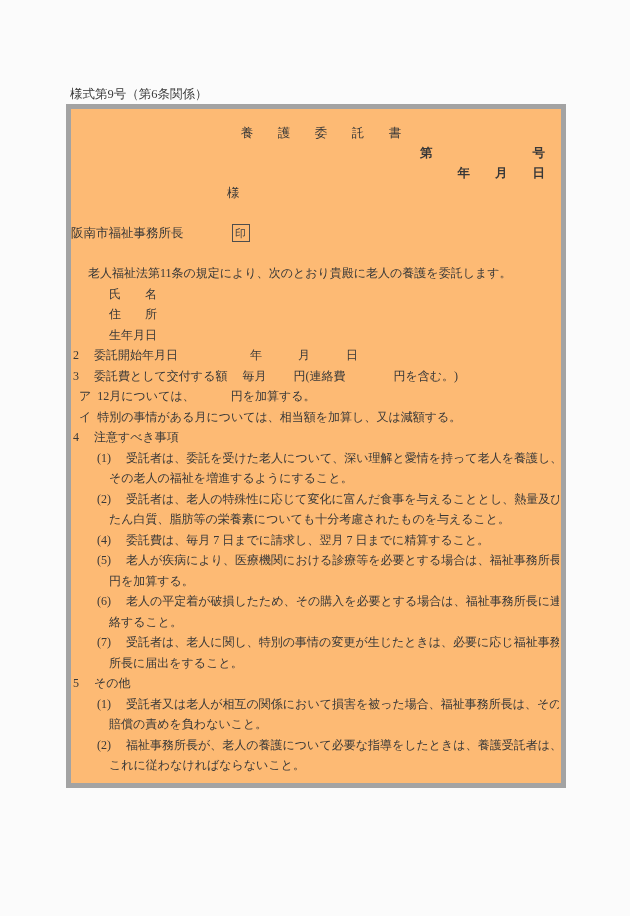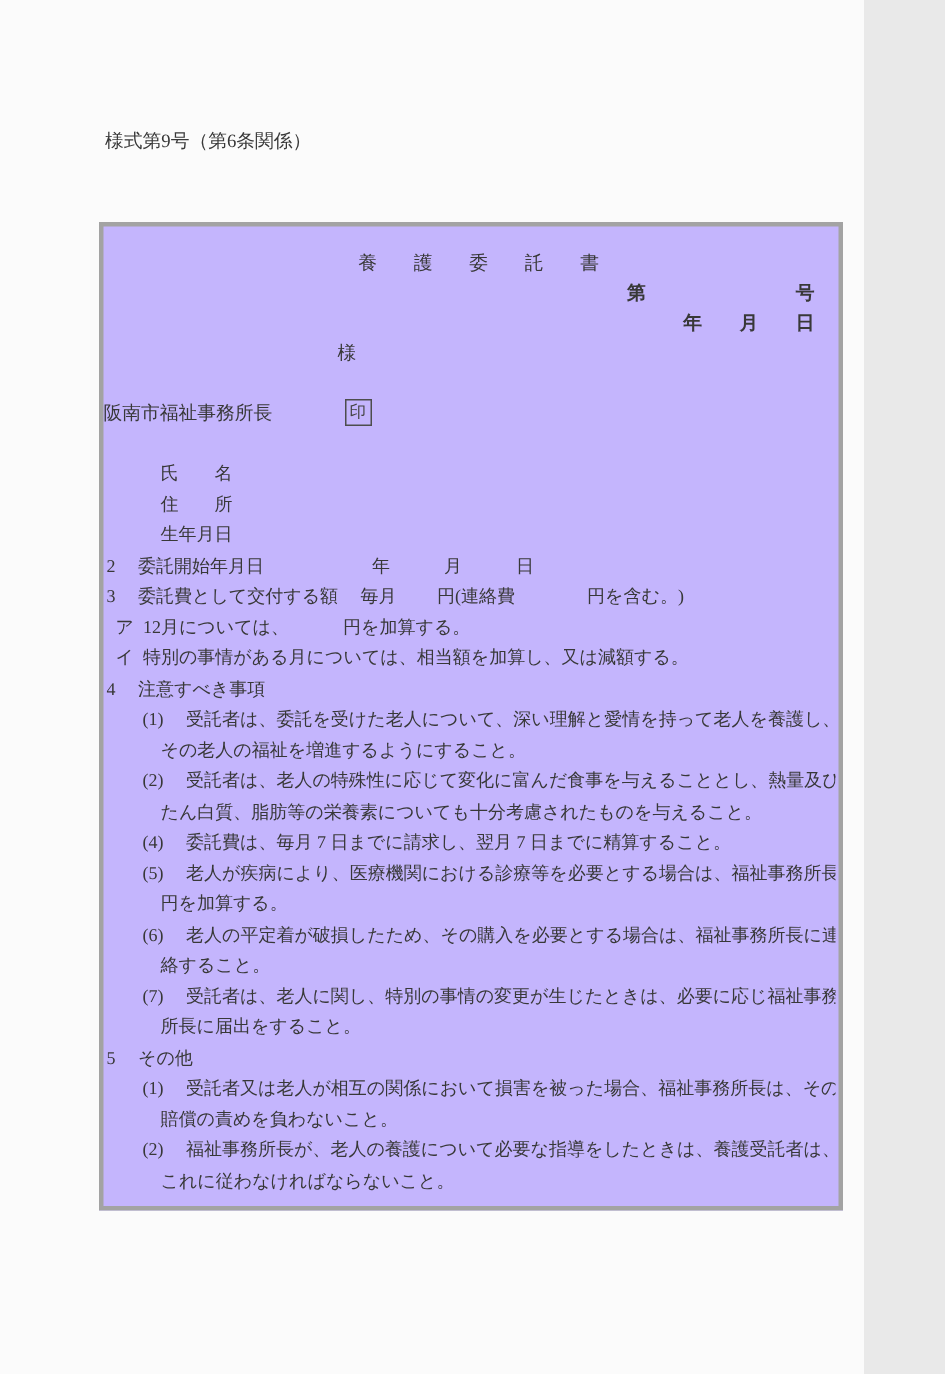--- a/index.html
+++ b/index.html
@@ -2,46 +2,45 @@
 <html lang="ja"><head>
 <meta charset="utf-8">
 <style>
   html, body {
     margin: 0;
     padding: 0;
     background: #e9e9e9;
   }
   .sheet {
     position: relative;
-    width: 576px;
+    width: 630px;
     height: 916px;
     background: #fbfbfb;
     font-family: "Liberation Serif", "DejaVu Serif", serif;
     color: #383838;
     overflow: hidden;
   }
   .form-label {
     position: absolute;
     left: 70px;
     top: 86px;
     font-size: 12.5px;
     line-height: 16px;
     white-space: pre;
   }
   .form-box {
     position: absolute;
     left: 66px;
     top: 104px;
     width: 490px;
-    border: 3px solid #a3a3a3;
+    border: 5px solid #a3a3a3;
     padding-top: 14px;
     padding-bottom: 7px;
-    background: #c4b5fd;
+    background: #fdba74;
     box-sizing: content-box;
-    margin-top: 44px;
   }
   .hline {
     font-size: 12.5px;
     line-height: 20px;
     white-space: pre;
   }
   .title-line {
     text-align: center;
     font-size: 12.5px;
     letter-spacing: 6px;
@@ -110,20 +109,21 @@
     <div class="blank-line"></div>
 
     <div class="signer-line">
       <span class="signer-name">阪南市福祉事務所長</span>
       <span class="seal-box">印</span>
     </div>
 
     <div class="blank-line"></div>
 
     <div class="form-body">
+        <div class="line">　 老人福祉法第11条の規定により、次のとおり貴殿に老人の養護を委託します。</div>
         <div class="line">　　　氏　　名</div>
         <div class="line">　　　住　　所</div>
         <div class="line">　　　生年月日</div>
         <div class="line">2　 委託開始年月日　　　　　　年　　　月　　　日</div>
         <div class="line">3　 委託費として交付する額　 毎月　　 円(連絡費　　　　円を含む。)</div>
         <div class="line">  ア  12月については、　　　円を加算する。</div>
         <div class="line">  イ  特別の事情がある月については、相当額を加算し、又は減額する。</div>
         <div class="line">4　 注意すべき事項</div>
         <div class="line">　　(1)　 受託者は、委託を受けた老人について、深い理解と愛情を持って老人を養護し、</div>
         <div class="line">　　　その老人の福祉を増進するようにすること。</div>

